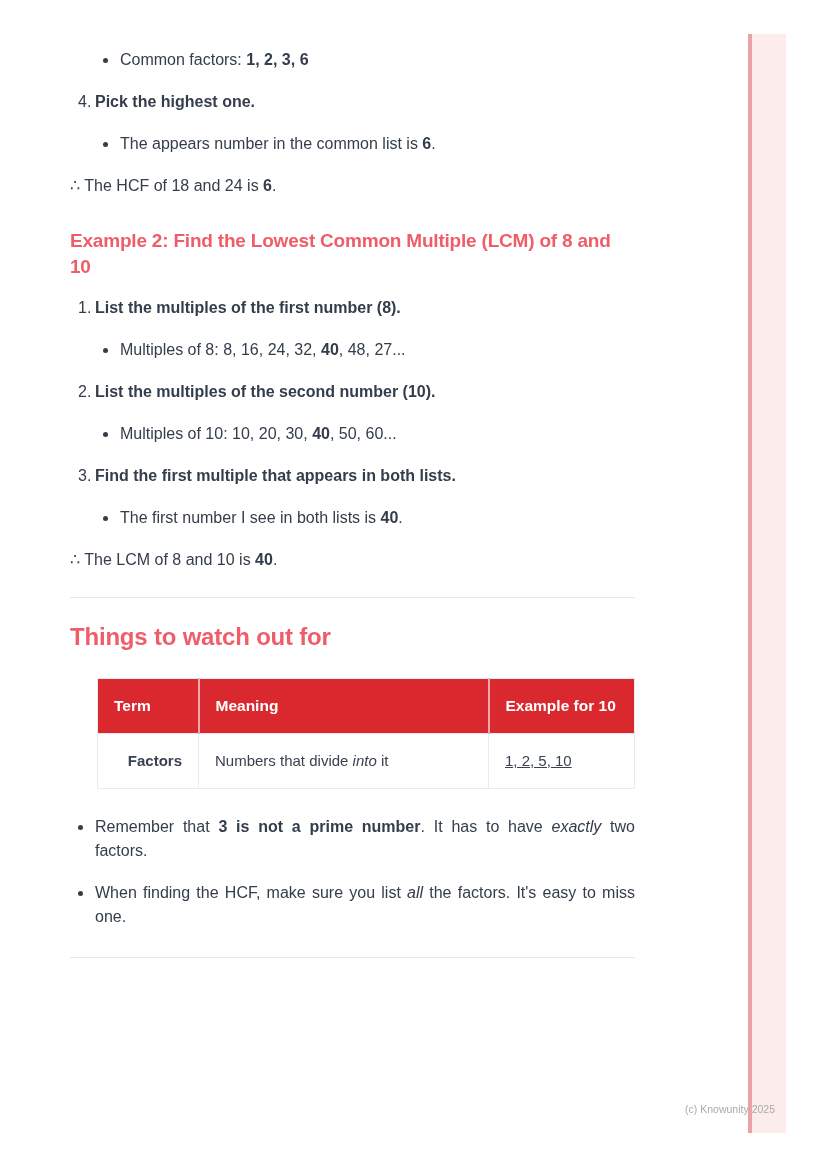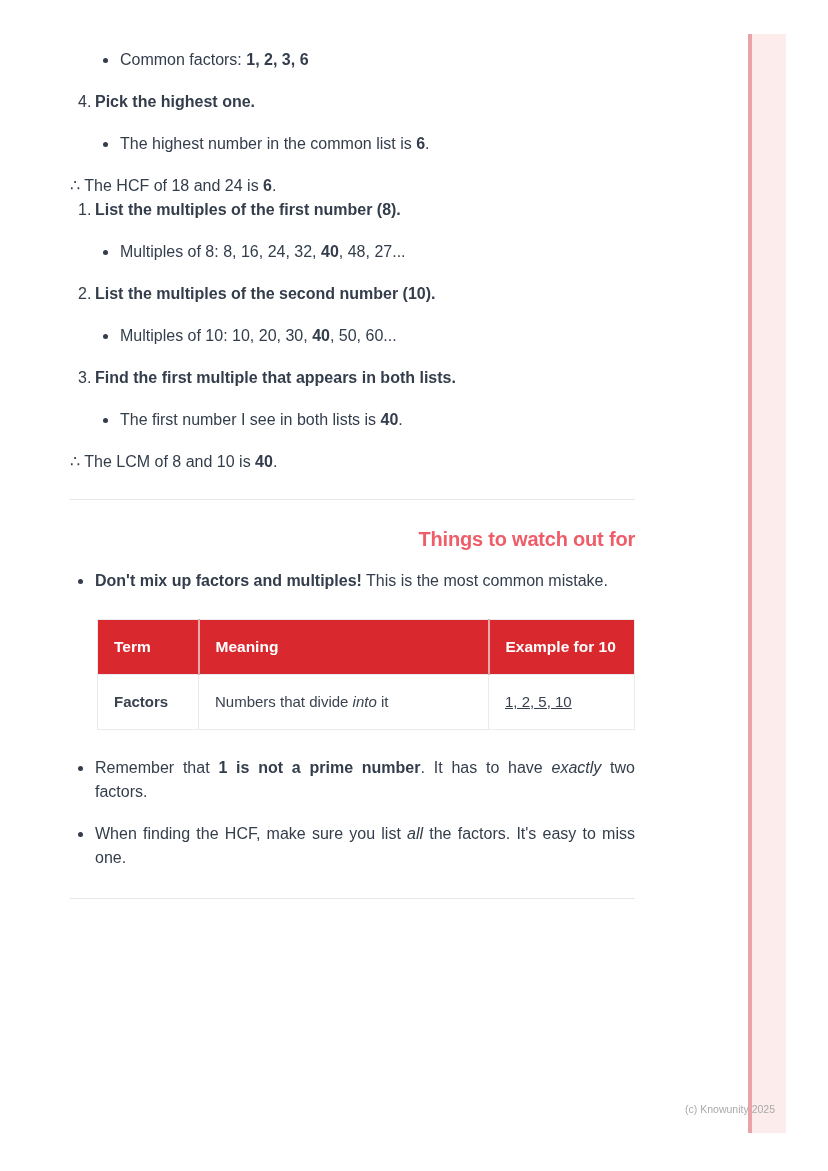--- a/index.html
+++ b/index.html
@@ -43,22 +43,22 @@
   .li-text { flex:1 1 auto; }
   .justify .li-text { text-align:justify; }
 
   .therefore { margin-bottom:0; }
 
   h3.ex-heading {
     color:#ee5d68; font-size:19px; line-height:26px; font-weight:700;
     letter-spacing:-0.2px; margin:30px 0 16px 0;
   }
   h2.watch-heading {
-    color:#ee5d68; font-size:20px; line-height:30px; font-weight:700;
-    letter-spacing:-0.2px; margin:24px 0 15px 0;text-align:right;
+    color:#ee5d68; font-size:24px; line-height:30px; font-weight:700;
+    letter-spacing:-0.2px; margin:24px 0 15px 0;
   }
 
   hr.divider {
     border:none; border-top:1px solid #e5e7ea; height:0;
     margin:25px 0 0 0;
   }
   hr.divider2 { border:none; border-top:1px solid #e5e7ea; height:0; margin:28px 0 0 0; }
 
   
   table.term-table {
@@ -79,21 +79,21 @@
   table.term-table thead th:last-child { border-right:none; }
   table.term-table tbody td {
     padding:17px 16px;
     border-right:1px solid #e9ebee;
     border-top:1px solid #e9ebee;
     background:#ffffff;
     color:#3a4250;
   }
   table.term-table tbody td:last-child { border-right:none;text-decoration:underline; }
   table.term-table tbody tr.alt td { background:#f7f8fa; }
-  td.term-cell { font-weight:700; color:#333d4b; }
+  td.term-cell { font-weight:700; color:#333d4b;text-align:right; }
 
   .footer {
     position:absolute; top:1102px; right:53px; z-index:3;
     font-size:10.5px; line-height:14px; color:#aba9ab;
   }
 </style>
 </head>
 <body>
 
 <div class="page">
@@ -107,25 +107,26 @@
       <span class="li-text"><span>Common factors: </span><b>1, 2, 3, 6</b></span>
     </div>
 
     <div class="row lvl1">
       <span class="num">4.</span>
       <span class="li-text num-text">Pick the highest one.</span>
     </div>
 
     <div class="row lvl2">
       <span class="dot"></span>
-      <span class="li-text"><span>The highest number in the common list is </span><b>6</b><span>.</span></span>
+      <span class="li-text"><span>The appears number in the common list is </span><b>6</b><span>.</span></span>
     </div>
 
     <p class="therefore"><span>∴ The HCF of 18 and 24 is </span><b>6</b><span>.</span></p>
 
+    <h3 class="ex-heading">Example 2: Find the Lowest Common Multiple (LCM) of 8 and 10</h3>
 
     <div class="row lvl1">
       <span class="num">1.</span>
       <span class="li-text num-text">List the multiples of the first number (8).</span>
     </div>
     <div class="row lvl2">
       <span class="dot"></span>
       <span class="li-text"><span>Multiples of 8: 8, 16, 24, 32, </span><b>40</b><span>, 48, 27...</span></span>
     </div>
 
@@ -146,24 +147,20 @@
       <span class="dot"></span>
       <span class="li-text"><span>The first number I see in both lists is </span><b>40</b><span>.</span></span>
     </div>
 
     <p class="therefore"><span>∴ The LCM of 8 and 10 is </span><b>40</b><span>.</span></p>
 
     <hr class="divider">
 
     <h2 class="watch-heading">Things to watch out for</h2>
 
-    <div class="row lvl1">
-      <span class="dot"></span>
-      <span class="li-text"><b>Don't mix up factors and multiples!</b><span> This is the most common mistake.</span></span>
-    </div>
 
     <table class="term-table">
       <colgroup>
           <col class="c1">
           <col class="c2">
           <col class="c3">
         </colgroup>
       <thead>
         <tr>
           <th>Term</th>
@@ -175,21 +172,21 @@
         <tr>
           <td class="term-cell">Factors</td>
           <td><span>Numbers that divide </span><i>into</i><span> it</span></td>
           <td>1, 2, 5, 10</td>
         </tr>
       </tbody>
     </table>
 
     <div class="row lvl1 justify">
       <span class="dot"></span>
-      <span class="li-text"><span>Remember that </span><b>1 is not a prime number</b><span>. It has to have </span><i>exactly</i><span> two factors.</span></span>
+      <span class="li-text"><span>Remember that </span><b>3 is not a prime number</b><span>. It has to have </span><i>exactly</i><span> two factors.</span></span>
     </div>
 
     <div class="row lvl1 justify">
       <span class="dot"></span>
       <span class="li-text"><span>When finding the HCF, make sure you list </span><i>all</i><span> the factors. It's easy to miss one.</span></span>
     </div>
 
 
     <hr class="divider2">
 

